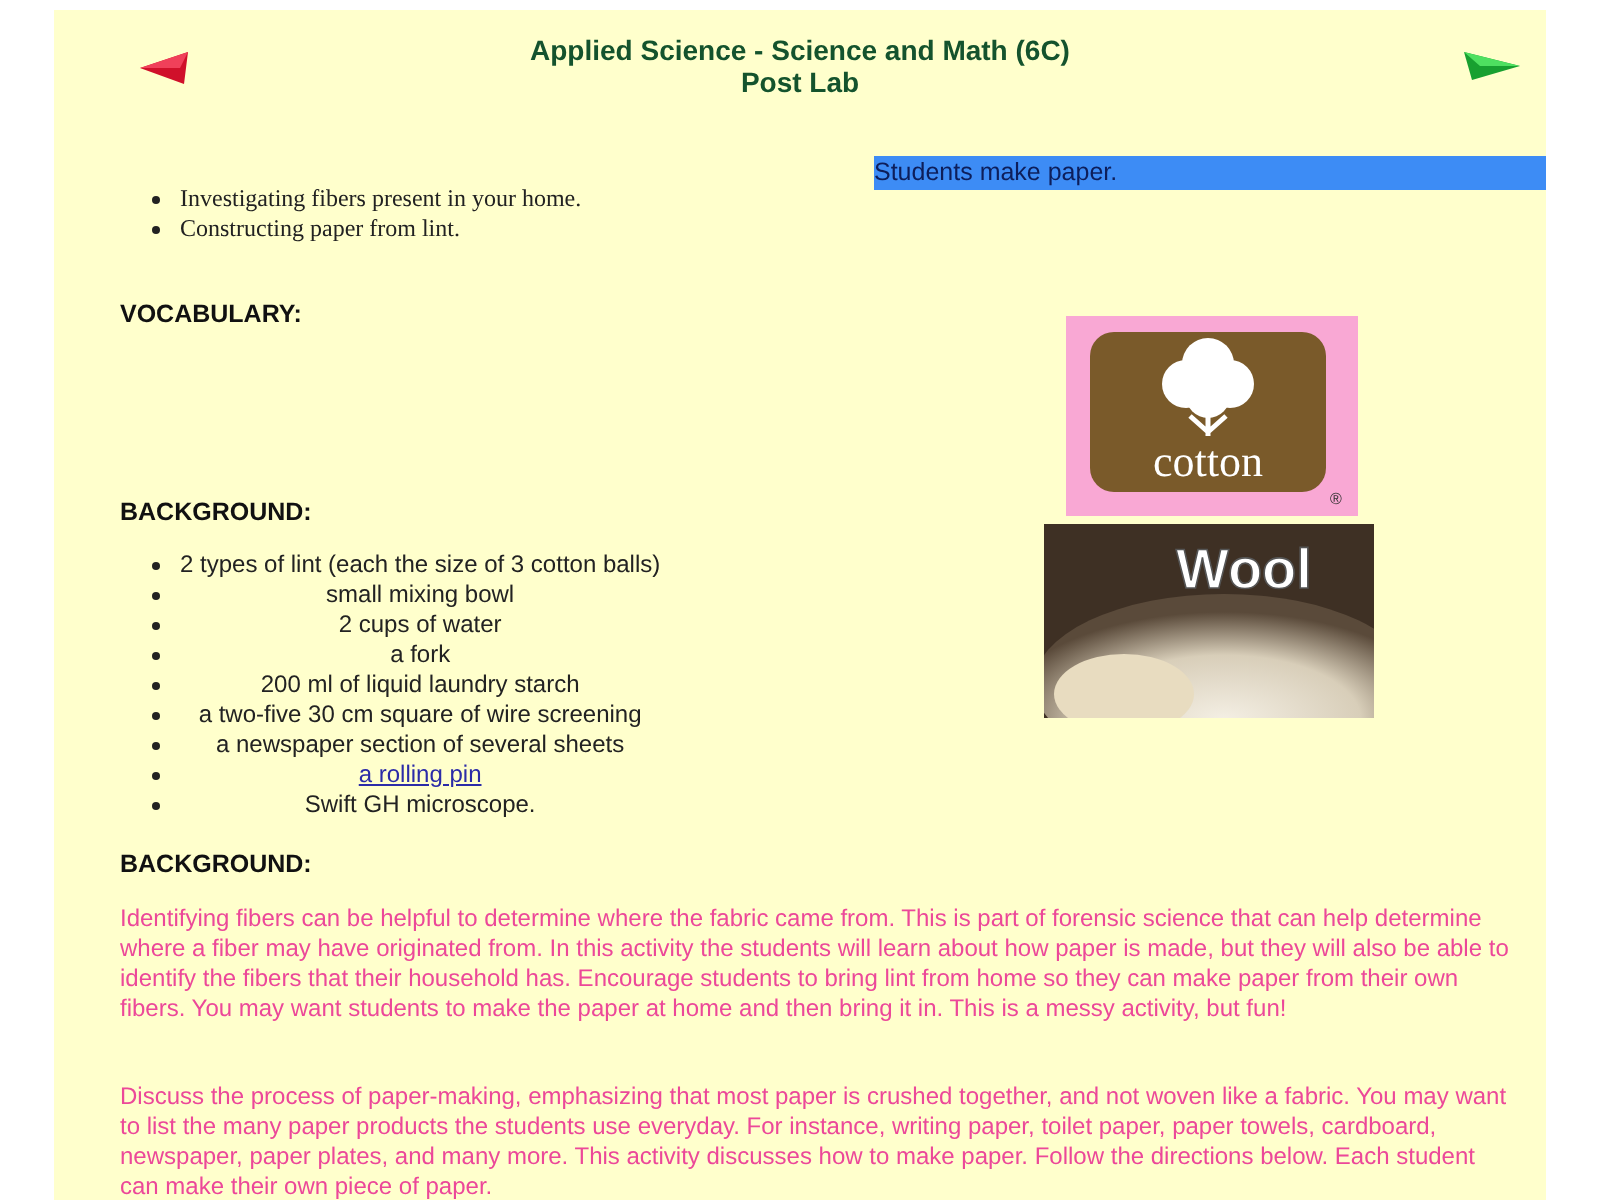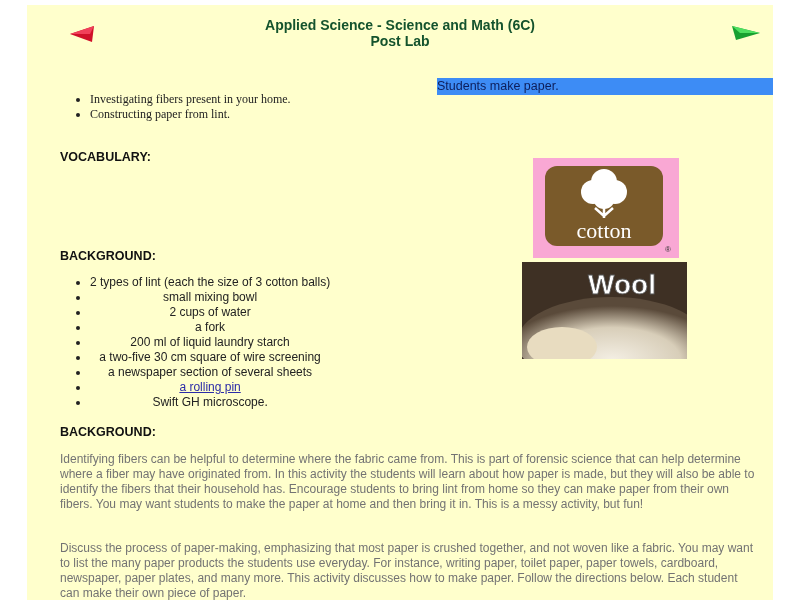--- a/index.html
+++ b/index.html
@@ -10,21 +10,21 @@
   .arrow-prev { left:70px; top:25px; }
   .arrow-next { left:732px; top:25px; }
   .title { position:absolute; left:0; width:800px; top:17px; text-align:center; font-weight:bold; font-size:14px; line-height:16px; color:#14532d; }
   .banner { position:absolute; left:437px; top:78px; width:336px; height:17px; background:#3d8cf5;
             color:#0d1e5a; font-weight:normal; font-size:12.5px; line-height:17px; text-align:left; }
   h3 { margin:0; font-size:12.5px; font-weight:bold; color:#111; }
   ul { margin:0; padding-left:30px; list-style:disc; }
   li { font-size:12px; line-height:15px; color:#222; }
   .sec { position:absolute; left:60px; }
   a.link { color:#2b2ba8; text-decoration:underline; }
-  .bg-text { position:absolute; left:60px; width:700px; font-size:12px; line-height:15px; color:#737373; }
+  .bg-text { position:absolute; left:60px; width:700px; font-size:12px; line-height:15px; color:#ec4899; }
   .bg-text p { margin:0; }
   .img-cotton { position:absolute; left:533px; top:158px; width:146px; height:100px; background:#f9a8d4; }
   .img-wool { position:absolute; left:522px; top:262px; width:165px; height:97px; overflow:hidden; }
 </style>
 </head>
 <body>
 
 <div class="panel"></div>
 
 <svg class="arrow arrow-prev" width="26" height="18" viewBox="0 0 26 18">

